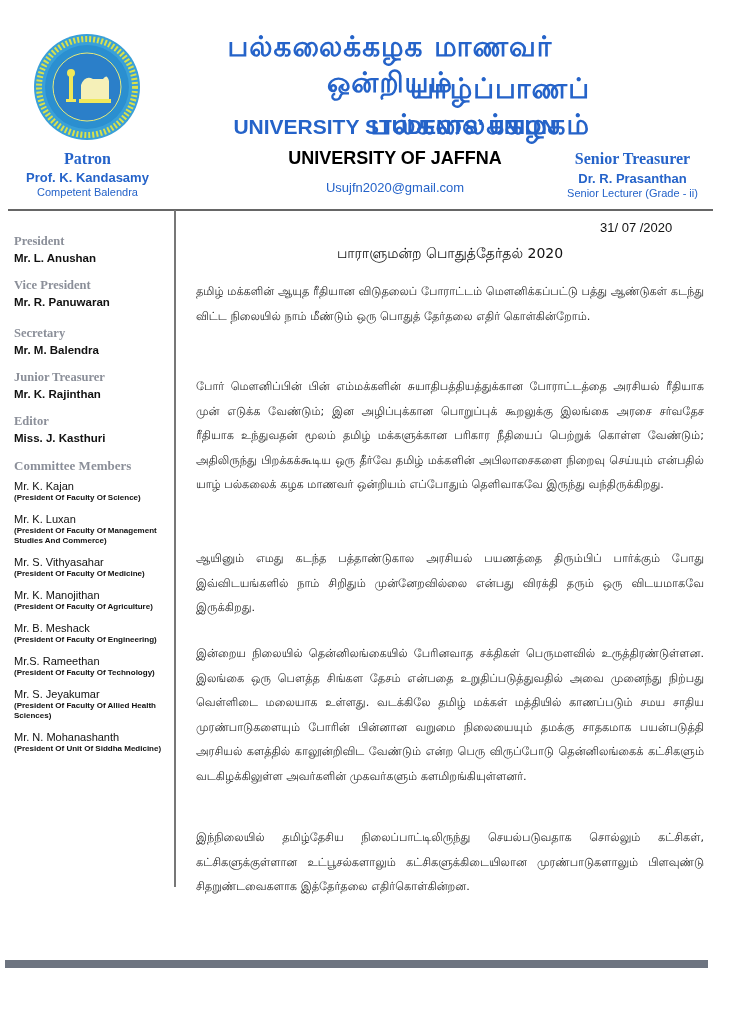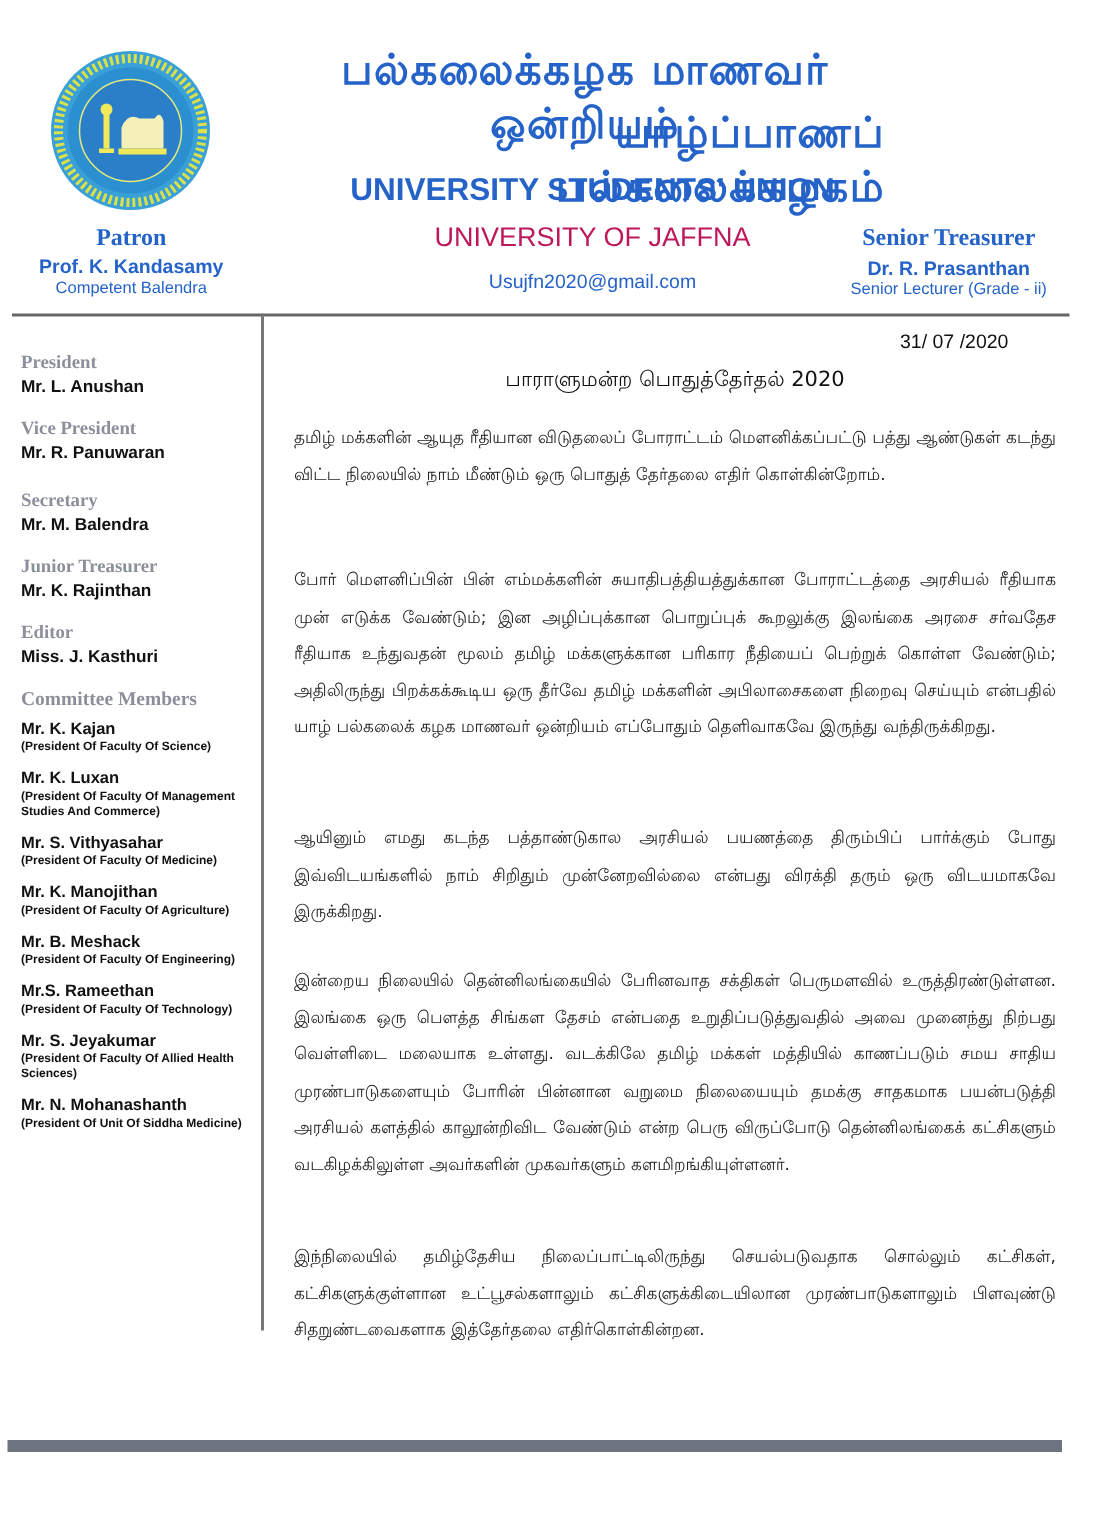--- a/index.html
+++ b/index.html
@@ -9,21 +9,21 @@
   }
   .abs { position:absolute; }
 
   
   .logo { left:33px; top:33px; width:108px; height:108px; }
 
   
   .title-ta1 { left:190px; top:30px; width:400px; text-align:center; font-size:28px; font-weight:bold; color:#2563c9; letter-spacing:1px; font-family:"DejaVu Sans", sans-serif; }
   .title-ta2 { left:190px; top:72px; width:400px; text-align:right; font-size:28px; font-weight:bold; color:#2563c9; letter-spacing:1px; font-family:"DejaVu Sans", sans-serif; }
   .title-en1 { left:200px; top:115px; width:390px; text-align:center; font-size:21px; font-weight:bold; color:#2563c9; }
-  .title-en2 { left:240px; top:148px; width:310px; text-align:center; font-size:18px; font-weight:normal; color:#be185d; }
+  .title-en2 { left:240px; top:148px; width:310px; text-align:center; font-size:18px; font-weight:bold; color:#000000; }
   .email { left:240px; top:180px; width:310px; text-align:center; font-size:13px; color:#2563c9; }
 
   .patron-block { left:0px; top:150px; width:175px; text-align:center; }
   .patron-block .role { font-family:"Liberation Serif", serif; font-weight:bold; font-size:16px; color:#2563c9; }
   .patron-block .name { font-size:13px; font-weight:bold; color:#2563c9; margin-top:2px; }
   .patron-block .sub { font-size:11px; color:#2563c9; margin-top:1px; }
 
   .treasurer-block { left:545px; top:150px; width:175px; text-align:center; }
   .treasurer-block .role { font-family:"Liberation Serif", serif; font-weight:bold; font-size:16px; color:#2563c9; }
   .treasurer-block .name { font-size:13px; font-weight:bold; color:#2563c9; margin-top:3px; }
@@ -32,21 +32,21 @@
   .hrule { left:8px; top:209px; width:705px; height:2px; background:#666; }
   .vrule { left:174px; top:210px; width:2px; height:677px; background:#777; }
   .bottom-bar { left:5px; top:960px; width:703px; height:8px; background:#6d7480; }
 
   
   .sidebar { left:14px; top:234px; width:158px; }
   .sb-role { font-family:"Liberation Serif", serif; font-weight:bold; font-size:12.5px; color:#8b8f99; margin-bottom:3px; }
   .sb-name { font-size:11.5px; font-weight:bold; color:#111; }
   .sb-group { margin-bottom:14px; }
   .sb-member { margin-bottom:10px; }
-  .sb-member .mname { font-size:11px; font-weight:bold; color:#111; }
+  .sb-member .mname { font-size:11px; font-weight:normal; color:#111; }
   .sb-member .mrole { font-size:8px; font-weight:bold; color:#111; line-height:10px; margin-top:1px; }
 
   
   .date { left:600px; top:220px; font-size:13px; color:#111; }
 
   
   .doc-title { left:180px; top:245px; width:540px; text-align:center; font-size:14px; color:#111; font-family:"DejaVu Sans", sans-serif; }
   .para { position:absolute; left:196px; width:508px; font-size:11.3px; line-height:24.5px; color:#222; text-align:justify; font-family:"DejaVu Sans", sans-serif; }
   .p1 { top:280px; }
   .p2 { top:375px; }

